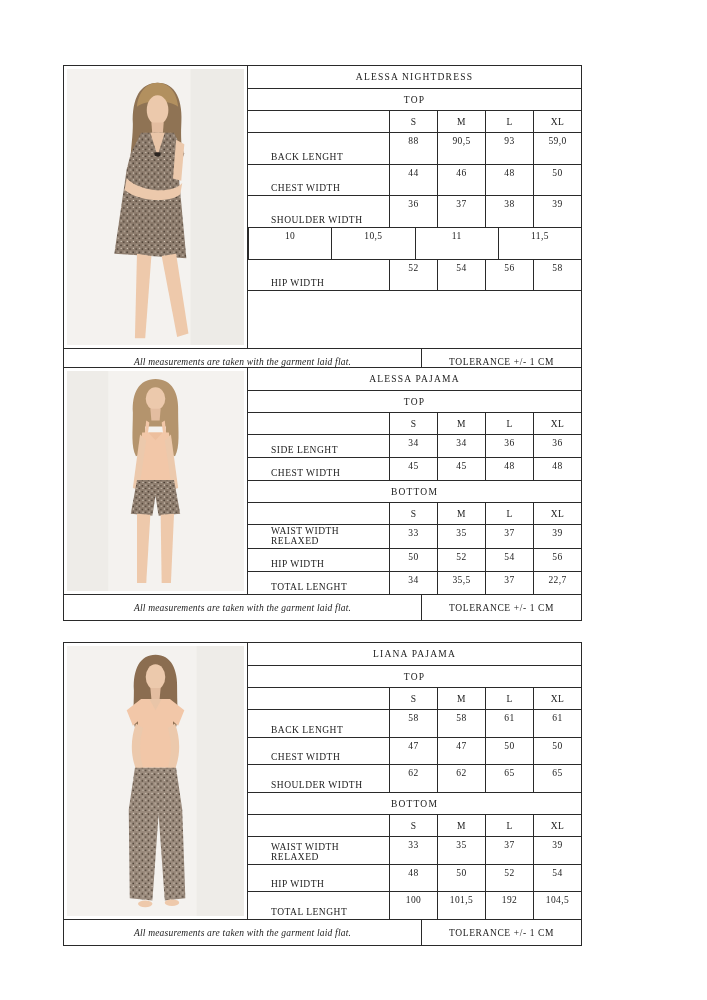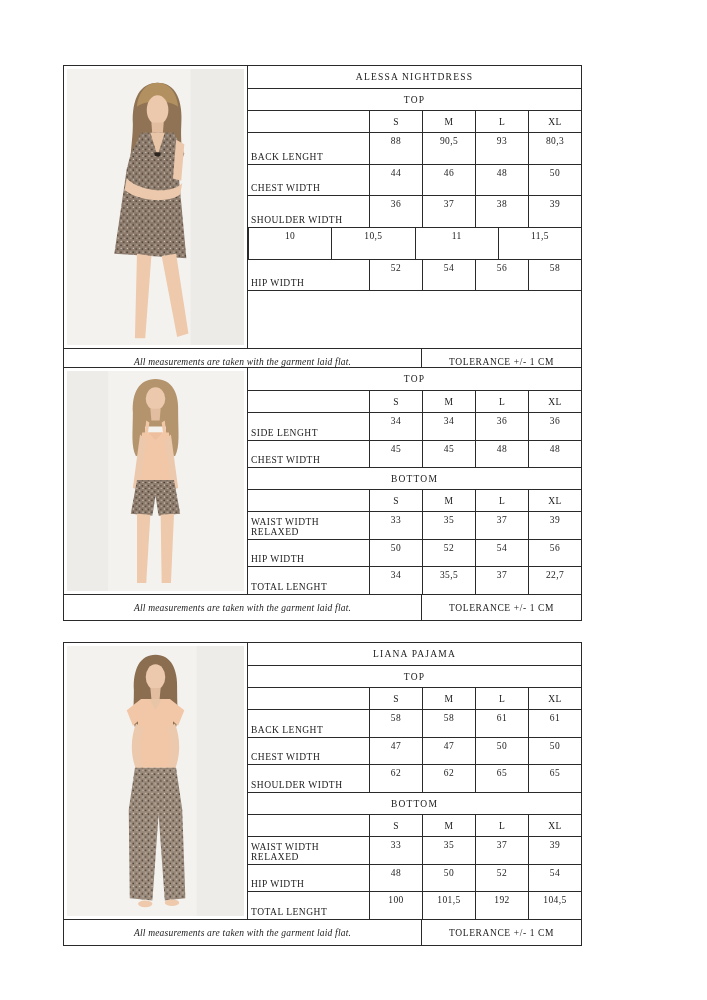--- a/index.html
+++ b/index.html
@@ -28,21 +28,21 @@
   .t-row + .t-row { border-top:1px solid #2a2a2a; }
   .r-title, .r-section {
     flex:0 0 22px; justify-content:center; align-items:center;
     font-size:9.5px; letter-spacing:1.2px;
   }
   .r-head  { flex:0 0 22px; }
   .r-data  { flex:1 1 0; min-height:18px; }
   .r-filler{ flex:1.85 1 0; }
   .c-label {
     flex:0 0 121px; width:121px; display:flex; align-items:flex-end;
-    padding:0 2px 2px 3px; font-size:9.5px; letter-spacing:0.5px;
+    padding:0 2px 2px 3px; font-size:9.5px; letter-spacing:0.5px;margin-left:20px;
   }
   .c-size, .c-val {
     flex:1 1 0; border-left:1px solid #2a2a2a; display:flex;
     justify-content:center; font-size:9.5px; letter-spacing:0.4px;
   }
   .c-size { align-items:center; }
   .c-val  { align-items:flex-start; padding-top:3px; }
   .b-footer { flex:0 0 26px; border-top:1px solid #2a2a2a; display:flex; }
   .foot-note {
     flex:0 0 357px; width:357px; display:flex; align-items:center;
@@ -94,21 +94,21 @@
           <div class="c-size">S</div>
           <div class="c-size">M</div>
           <div class="c-size">L</div>
           <div class="c-size">XL</div>
         </div>
         <div class="t-row r-data">
           <div class="c-label">BACK LENGHT</div>
           <div class="c-val">88</div>
           <div class="c-val">90,5</div>
           <div class="c-val">93</div>
-          <div class="c-val">80,3</div>
+          <div class="c-val">59,0</div>
         </div>
         <div class="t-row r-data">
           <div class="c-label">CHEST WIDTH</div>
           <div class="c-val">44</div>
           <div class="c-val">46</div>
           <div class="c-val">48</div>
           <div class="c-val">50</div>
         </div>
         <div class="t-row r-data">
           <div class="c-label">SHOULDER WIDTH</div>
@@ -162,20 +162,21 @@
           <path d="M73 62 L99 62 L104 110 L69 110 Z" fill="#f2c7a8"></path>
           <path d="M79 62 L93 62 L86 70 Z" fill="#edbf9e"></path>
           <path d="M71 64 L64 118 L70 120 L77 70 Z" fill="#ecc9ac"></path>
           <path d="M101 64 L108 118 L102 120 L95 70 Z" fill="#ecc9ac"></path>
           <path d="M68 110 L104 110 L110 144 L89 146 L86 126 L83 146 L62 144 Z" fill="url(#spk2)"></path>
           <path d="M68 144 L81 145 L77 214 L68 214 Z" fill="#eec9ab"></path>
           <path d="M91 145 L104 144 L101 214 L92 214 Z" fill="#eec9ab"></path>
         </svg>
       </div>
       <div class="s-table">
+        <div class="t-row r-title">ALESSA PAJAMA</div>
         <div class="t-row r-section">TOP</div>
         <div class="t-row r-head">
           <div class="c-label"></div>
           <div class="c-size">S</div>
           <div class="c-size">M</div>
           <div class="c-size">L</div>
           <div class="c-size">XL</div>
         </div>
         <div class="t-row r-data">
           <div class="c-label">SIDE LENGHT</div>

